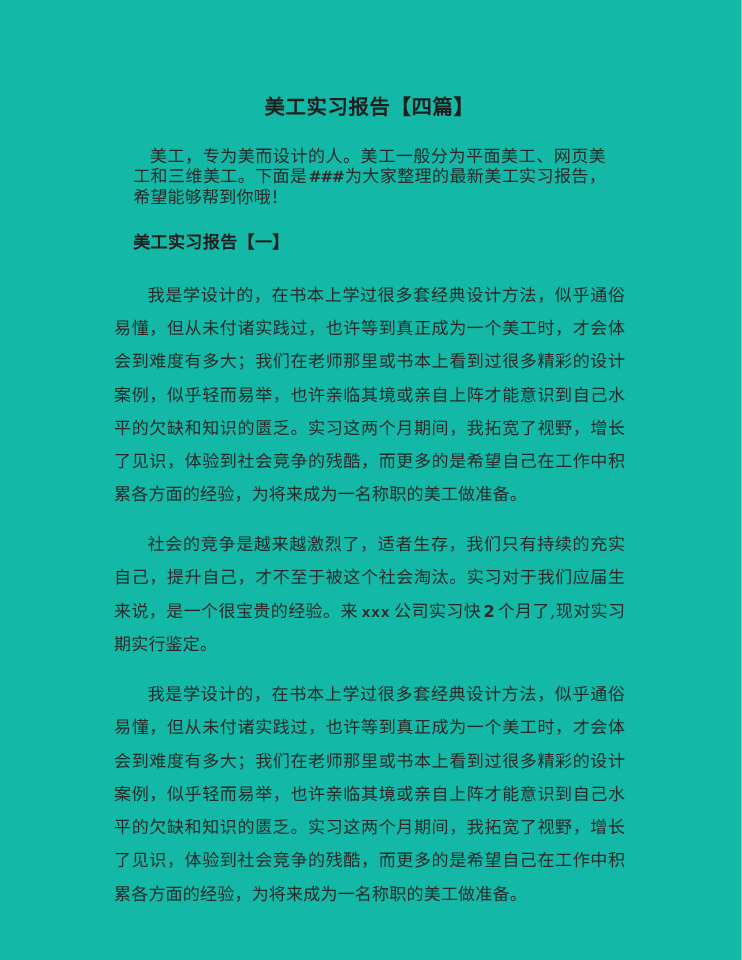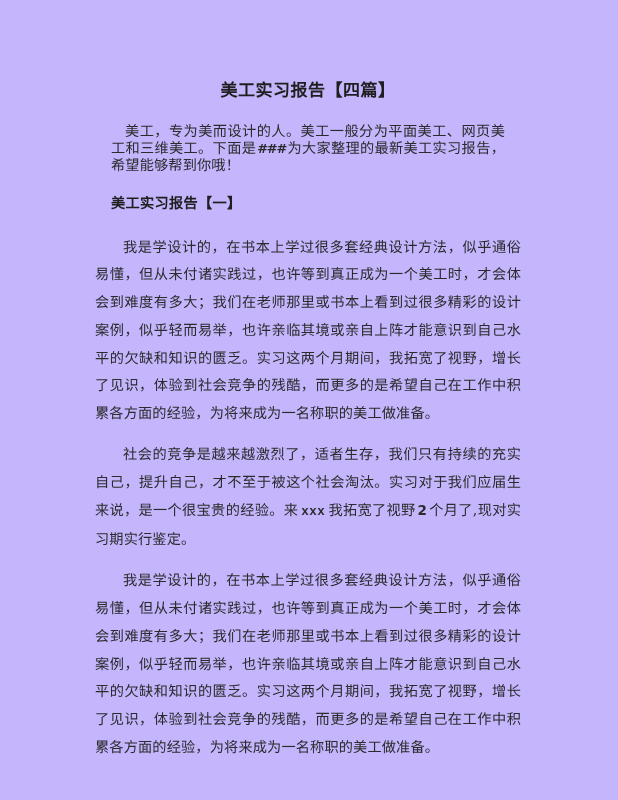--- a/index.html
+++ b/index.html
@@ -13,21 +13,21 @@
     height: 800px;
     overflow: hidden;
     font-family: "DejaVu Serif", "Liberation Serif", serif;
     color: #2b2b2b;
     -webkit-font-smoothing: antialiased;
   }
   .page {
     position: relative;
     width: 618px;
     height: 800px;
-    background: #c4b5fd;
+    background: #14b8a6;
     box-sizing: border-box;
     padding: 0;
   }
   .content {
     position: absolute;
     left: 95px;
     top: 0;
     width: 426px;
   }
   .doc-title {
@@ -108,18 +108,18 @@
 
     <h1 class="doc-title">美工实习报告【四篇】</h1>
 
     <p class="intro"><span>美工，专为美而设计的人。美工一般分为平面美工、网页美工和三维美工。下面是</span><span class="redacted">###</span><span>为大家整理的最新美工实习报告</span><span>，希望能够帮到你哦！</span></p>
 
     <h2 class="section-heading">美工实习报告【一】</h2>
 
     <p class="body-para">我是学设计的，在书本上学过很多套经典设计方法，似乎通俗易懂，但从未付诸实践过，也许等到真正成为一个美工时，才会体会到难度有多大；我们在老师那里或书本上看到过很多精彩的设计案例，似乎轻而易举，也许亲临其境或亲自上阵才能意识到自己水平的欠缺和知识的匮乏。实习这两个月期间，我拓宽了视野，增长了见识，体验到社会竞争的残酷，而更多的是希望自己在工作中积累各方面的经验，为将来成为一名称职的美工做准备。</p>
 
 
-    <p class="body-para"><span>社会的竞争是越来越激烈了，适者生存，我们只有持续的充实自己，提升自己，才不至于被这个社会淘汰。实习对于我们应届生来说，是一个很宝贵的经验。来</span><span class="mono-mark">xxx</span><span>我拓宽了视野</span><span class="num-mark">2</span><span>个月了,现对实习期实行鉴定。</span></p>
+    <p class="body-para"><span>社会的竞争是越来越激烈了，适者生存，我们只有持续的充实自己，提升自己，才不至于被这个社会淘汰。实习对于我们应届生来说，是一个很宝贵的经验。来</span><span class="mono-mark">xxx</span><span>公司实习快</span><span class="num-mark">2</span><span>个月了,现对实习期实行鉴定。</span></p>
 
     <p class="body-para">我是学设计的，在书本上学过很多套经典设计方法，似乎通俗易懂，但从未付诸实践过，也许等到真正成为一个美工时，才会体会到难度有多大；我们在老师那里或书本上看到过很多精彩的设计案例，似乎轻而易举，也许亲临其境或亲自上阵才能意识到自己水平的欠缺和知识的匮乏。实习这两个月期间，我拓宽了视野，增长了见识，体验到社会竞争的残酷，而更多的是希望自己在工作中积累各方面的经验，为将来成为一名称职的美工做准备。</p>
 
   </div>
 </div>
 
 </body></html>

